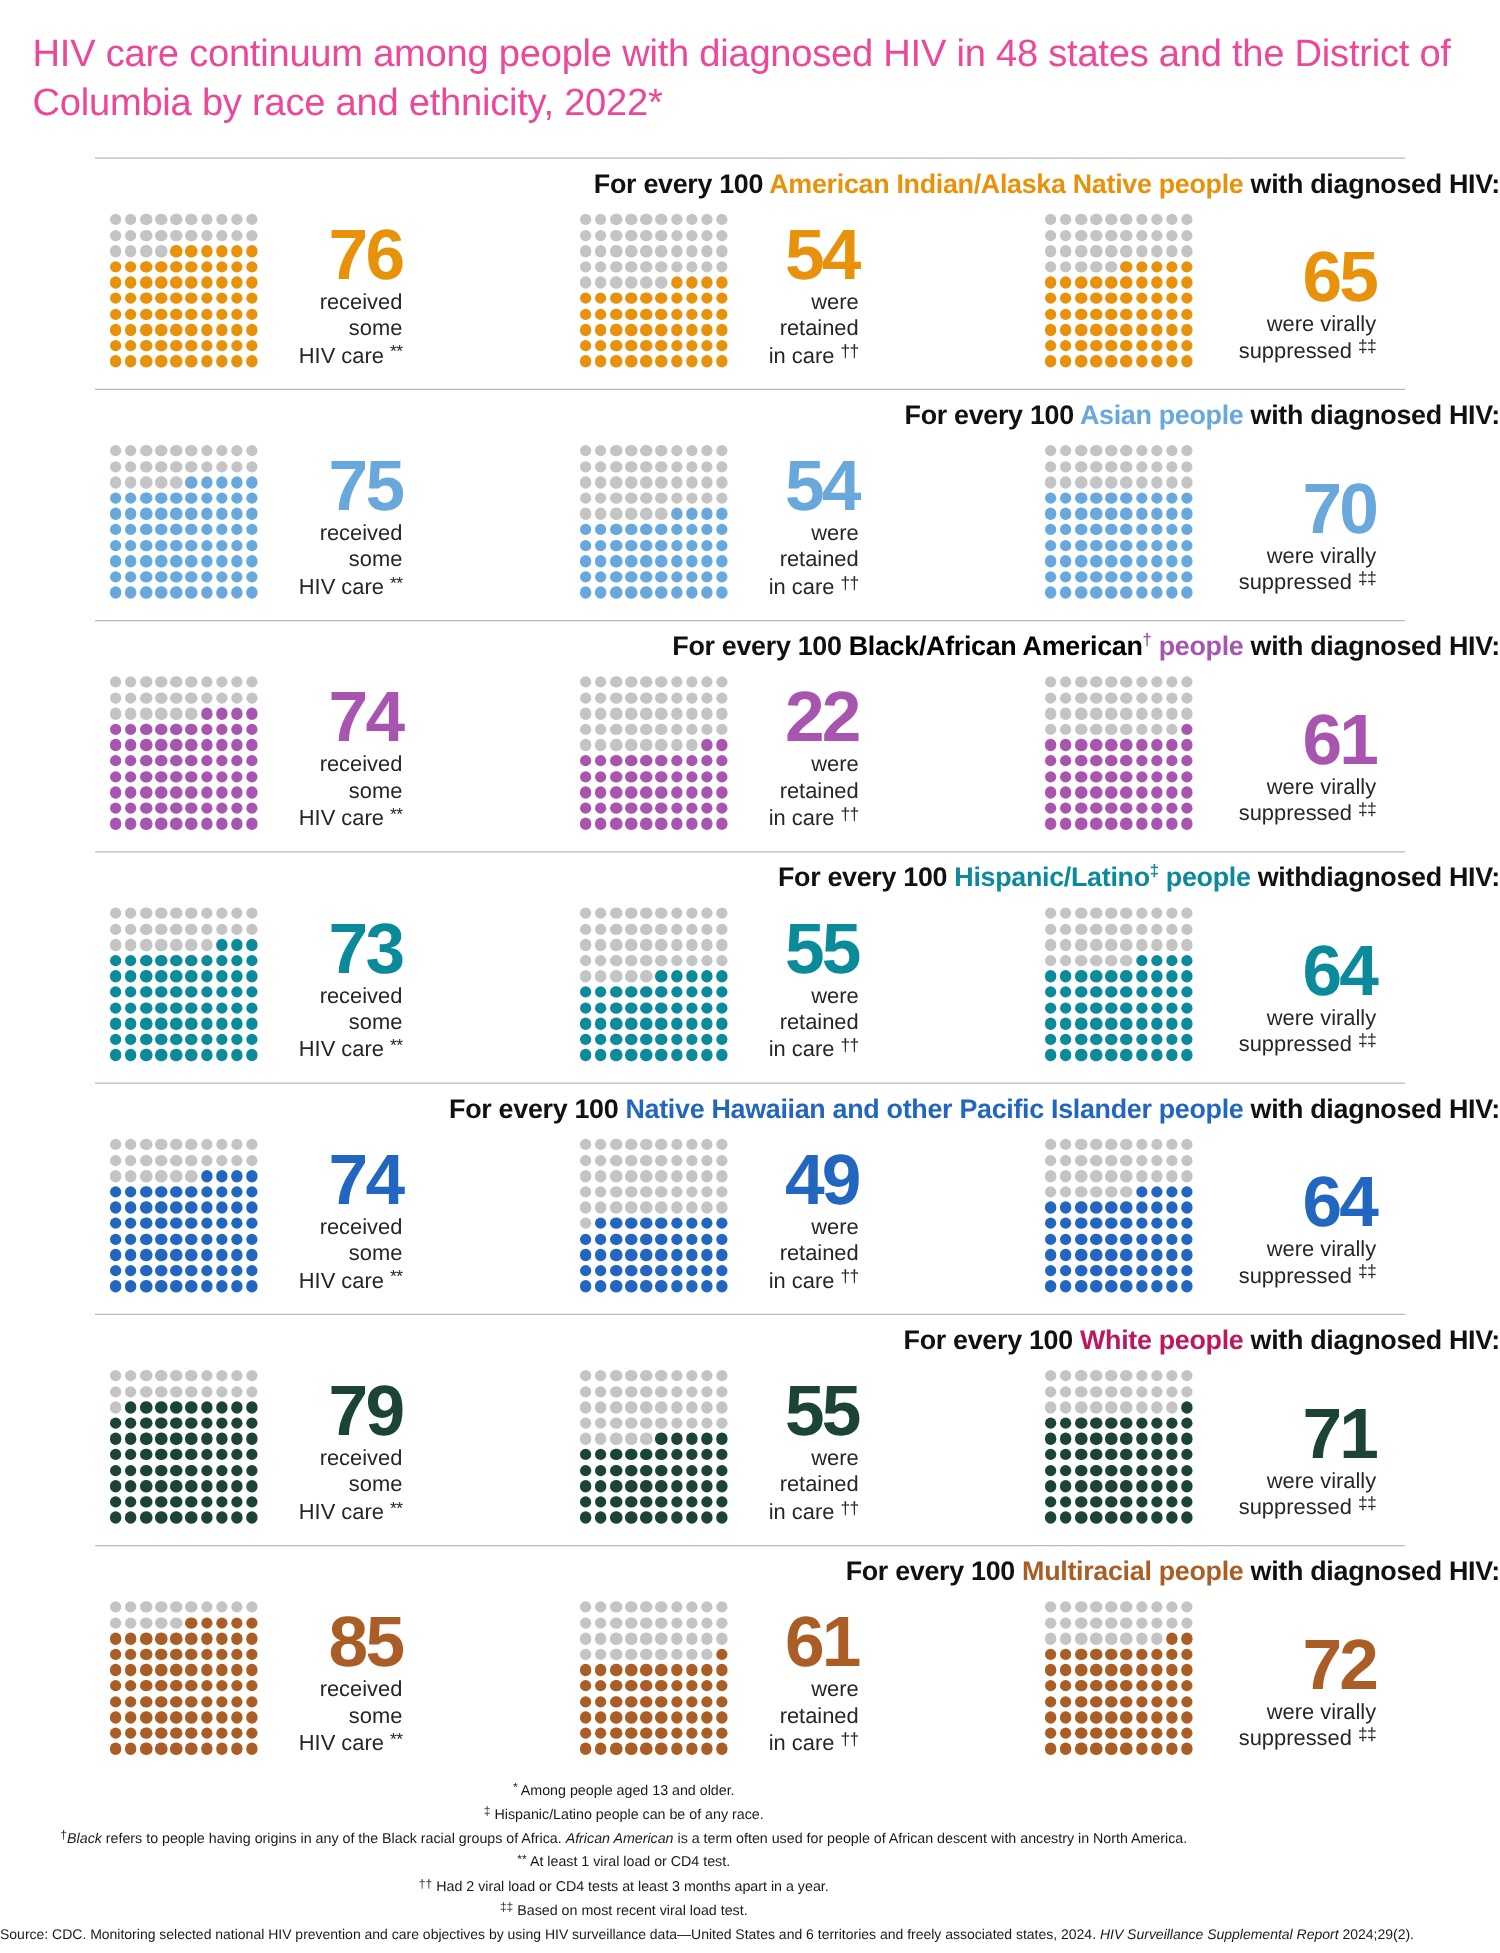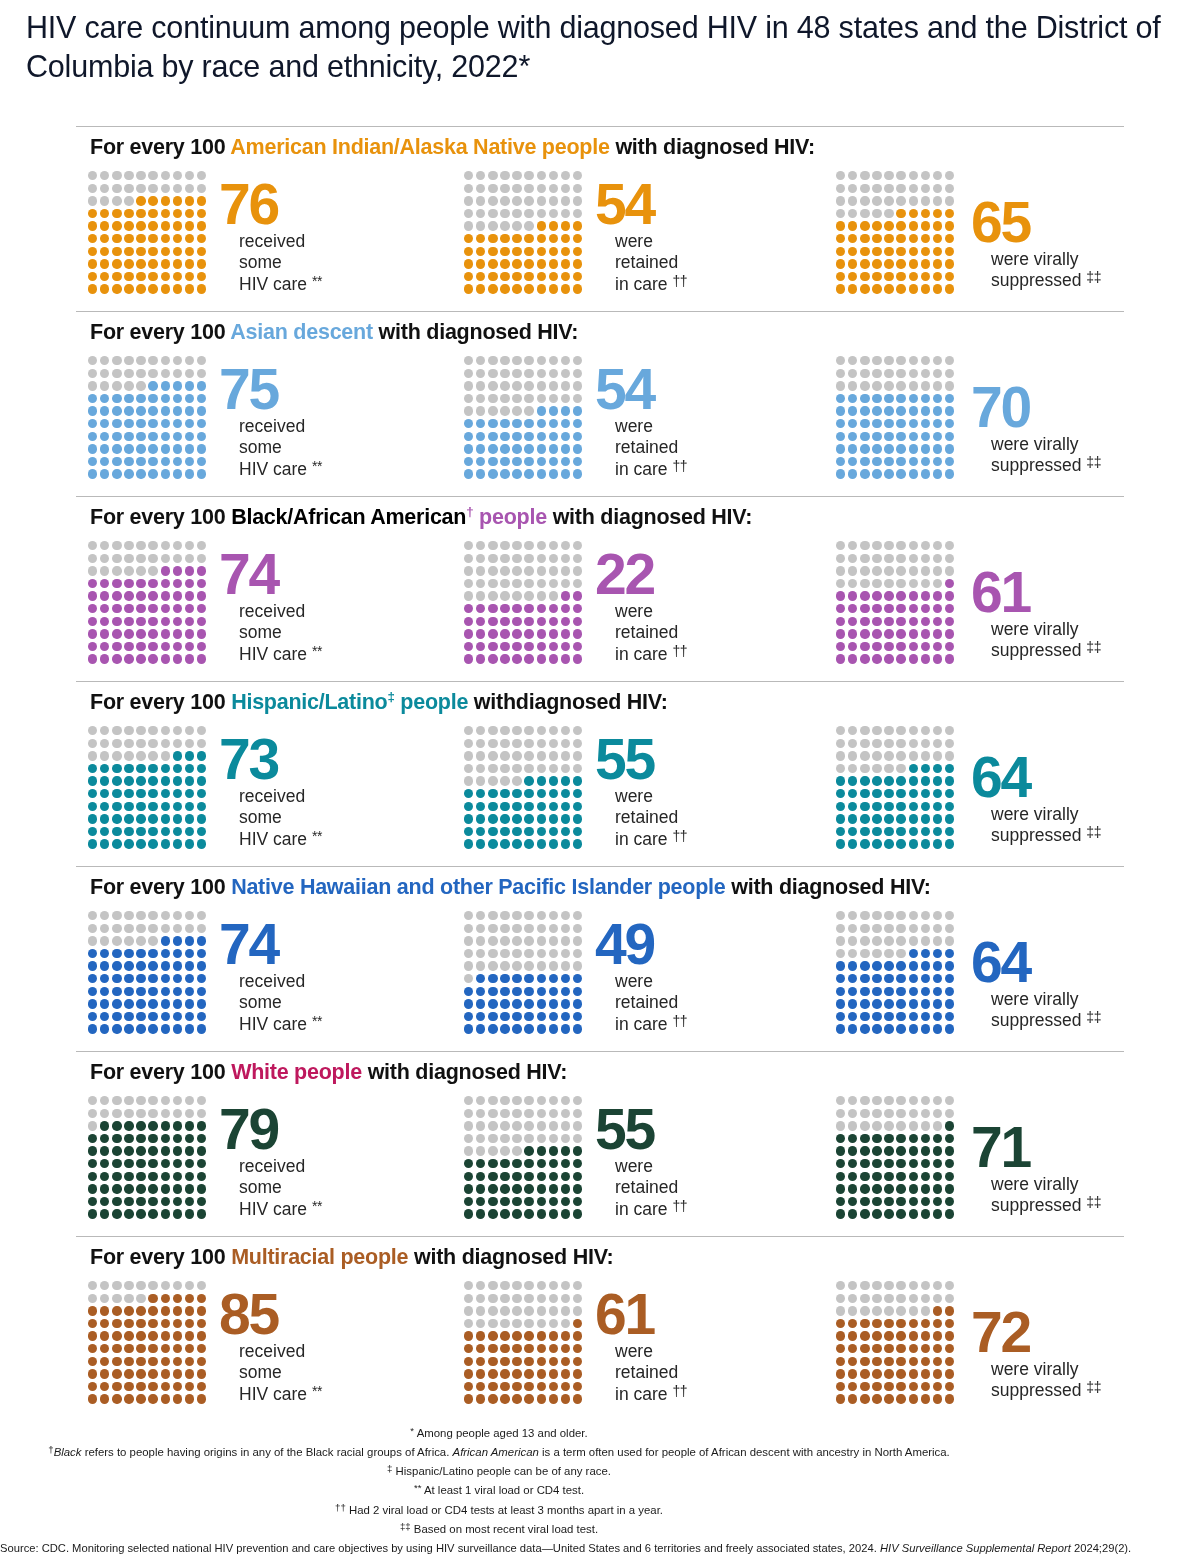--- a/index.html
+++ b/index.html
@@ -13,35 +13,36 @@
     font-family: "Liberation Sans", sans-serif;
     color: #1a1a1a;
     overflow: hidden;
     position: relative;
   }
 
   
   .title {
     position: absolute;
     left: 26px;
-    top: 8px;
+    top: 24px;
     width: 1140px;
     font-size: 30.5px;
     line-height: 1.28;
     font-weight: 400;
     letter-spacing: -0.2px;
-    color: #0f172a;
+    color: #ec4899;
   }
 
   
   .sections {
     position: absolute;
     left: 0;
     top: 126px;
     width: 1200px;
+    text-align: right;
   }
   .section {
     position: relative;
     padding: 0 0 0 0;
   }
   .divider {
     position: absolute;
     left: 76px;
     right: 76px;
     top: 0;
@@ -475,21 +476,21 @@
           <div class="stat wide">
             <div class="bignum" style="--c: #E8920C;">65</div>
             <div class="lbl">were virally</div>
             <div class="lbl"><span>suppressed </span><sup>‡‡</sup></div>
           </div>
         </div>
       </div>
     </div>
     <div class="section">
       <div class="divider"></div>
-      <div class="sec-head"><span>For every 100 </span><span class="grp" style="color: rgb(104, 168, 220);">Asian descent</span><span> with diagnosed HIV:</span></div>
+      <div class="sec-head"><span>For every 100 </span><span class="grp" style="color: rgb(104, 168, 220);">Asian people</span><span> with diagnosed HIV:</span></div>
       <div class="panels">
         <div class="panel p0">
           <div class="grid" style="--c: #68A8DC;">
             <div class="dot"></div>
             <div class="dot"></div>
             <div class="dot"></div>
             <div class="dot"></div>
             <div class="dot"></div>
             <div class="dot"></div>
             <div class="dot"></div>
@@ -2487,19 +2488,19 @@
             <div class="lbl">were virally</div>
             <div class="lbl"><span>suppressed </span><sup>‡‡</sup></div>
           </div>
         </div>
       </div>
     </div>
   </div>
 
 <div class="footnotes" id="footnotes-root">
     <div class="fn"><sup>*</sup><span> Among people aged 13 and older.</span></div>
+    <div class="fn"><sup>‡</sup><span> Hispanic/Latino people can be of any race.</span></div>
     <div class="fn"><sup>†</sup><i>Black</i><span> refers to people having origins in any of the Black racial groups of Africa. </span><i>African American</i><span> is a term often used for people of African descent with ancestry in North America.</span></div>
-    <div class="fn"><sup>‡</sup><span> Hispanic/Latino people can be of any race.</span></div>
     <div class="fn"><sup>**</sup><span> At least 1 viral load or CD4 test.</span></div>
     <div class="fn"><sup>††</sup><span> Had 2 viral load or CD4 tests at least 3 months apart in a year.</span></div>
     <div class="fn"><sup>‡‡</sup><span> Based on most recent viral load test.</span></div>
     <div class="source"><span>Source: CDC. Monitoring selected national HIV prevention and care objectives by using HIV surveillance data—United States and 6 territories and freely associated states, 2024. </span><i>HIV Surveillance Supplemental Report</i><span> 2024;29(2).</span></div>
   </div>
 
 </body></html>

